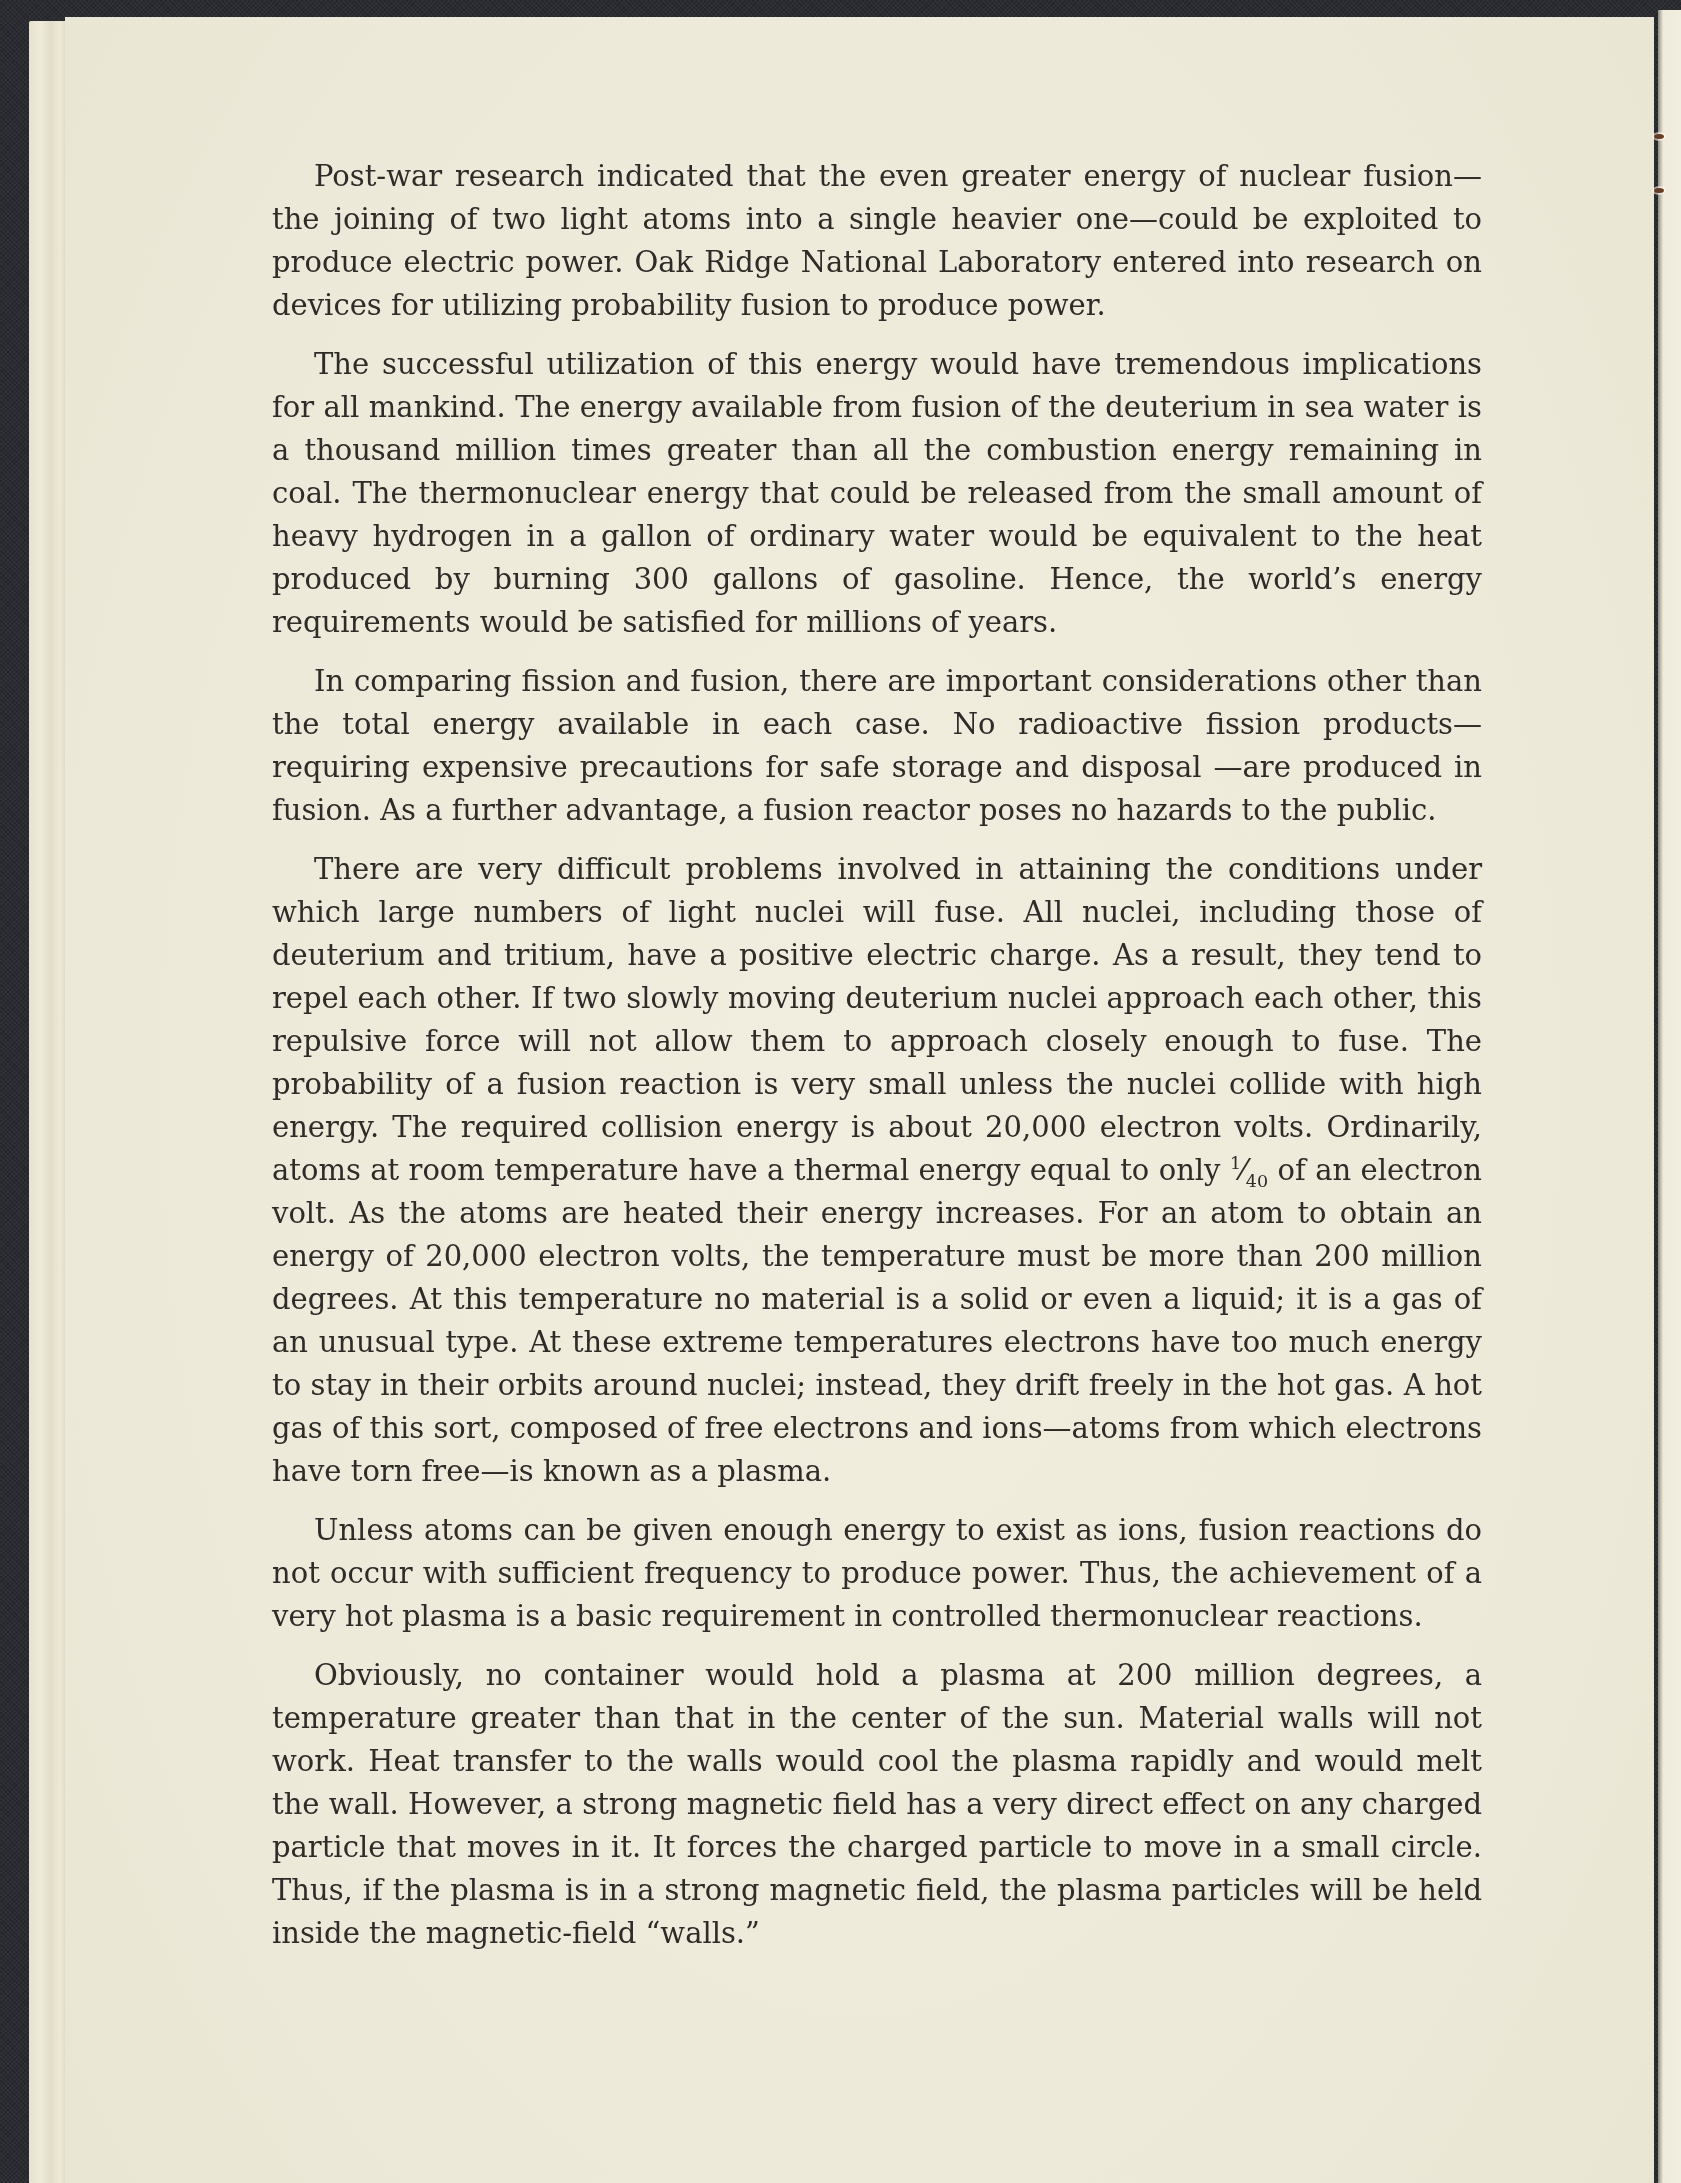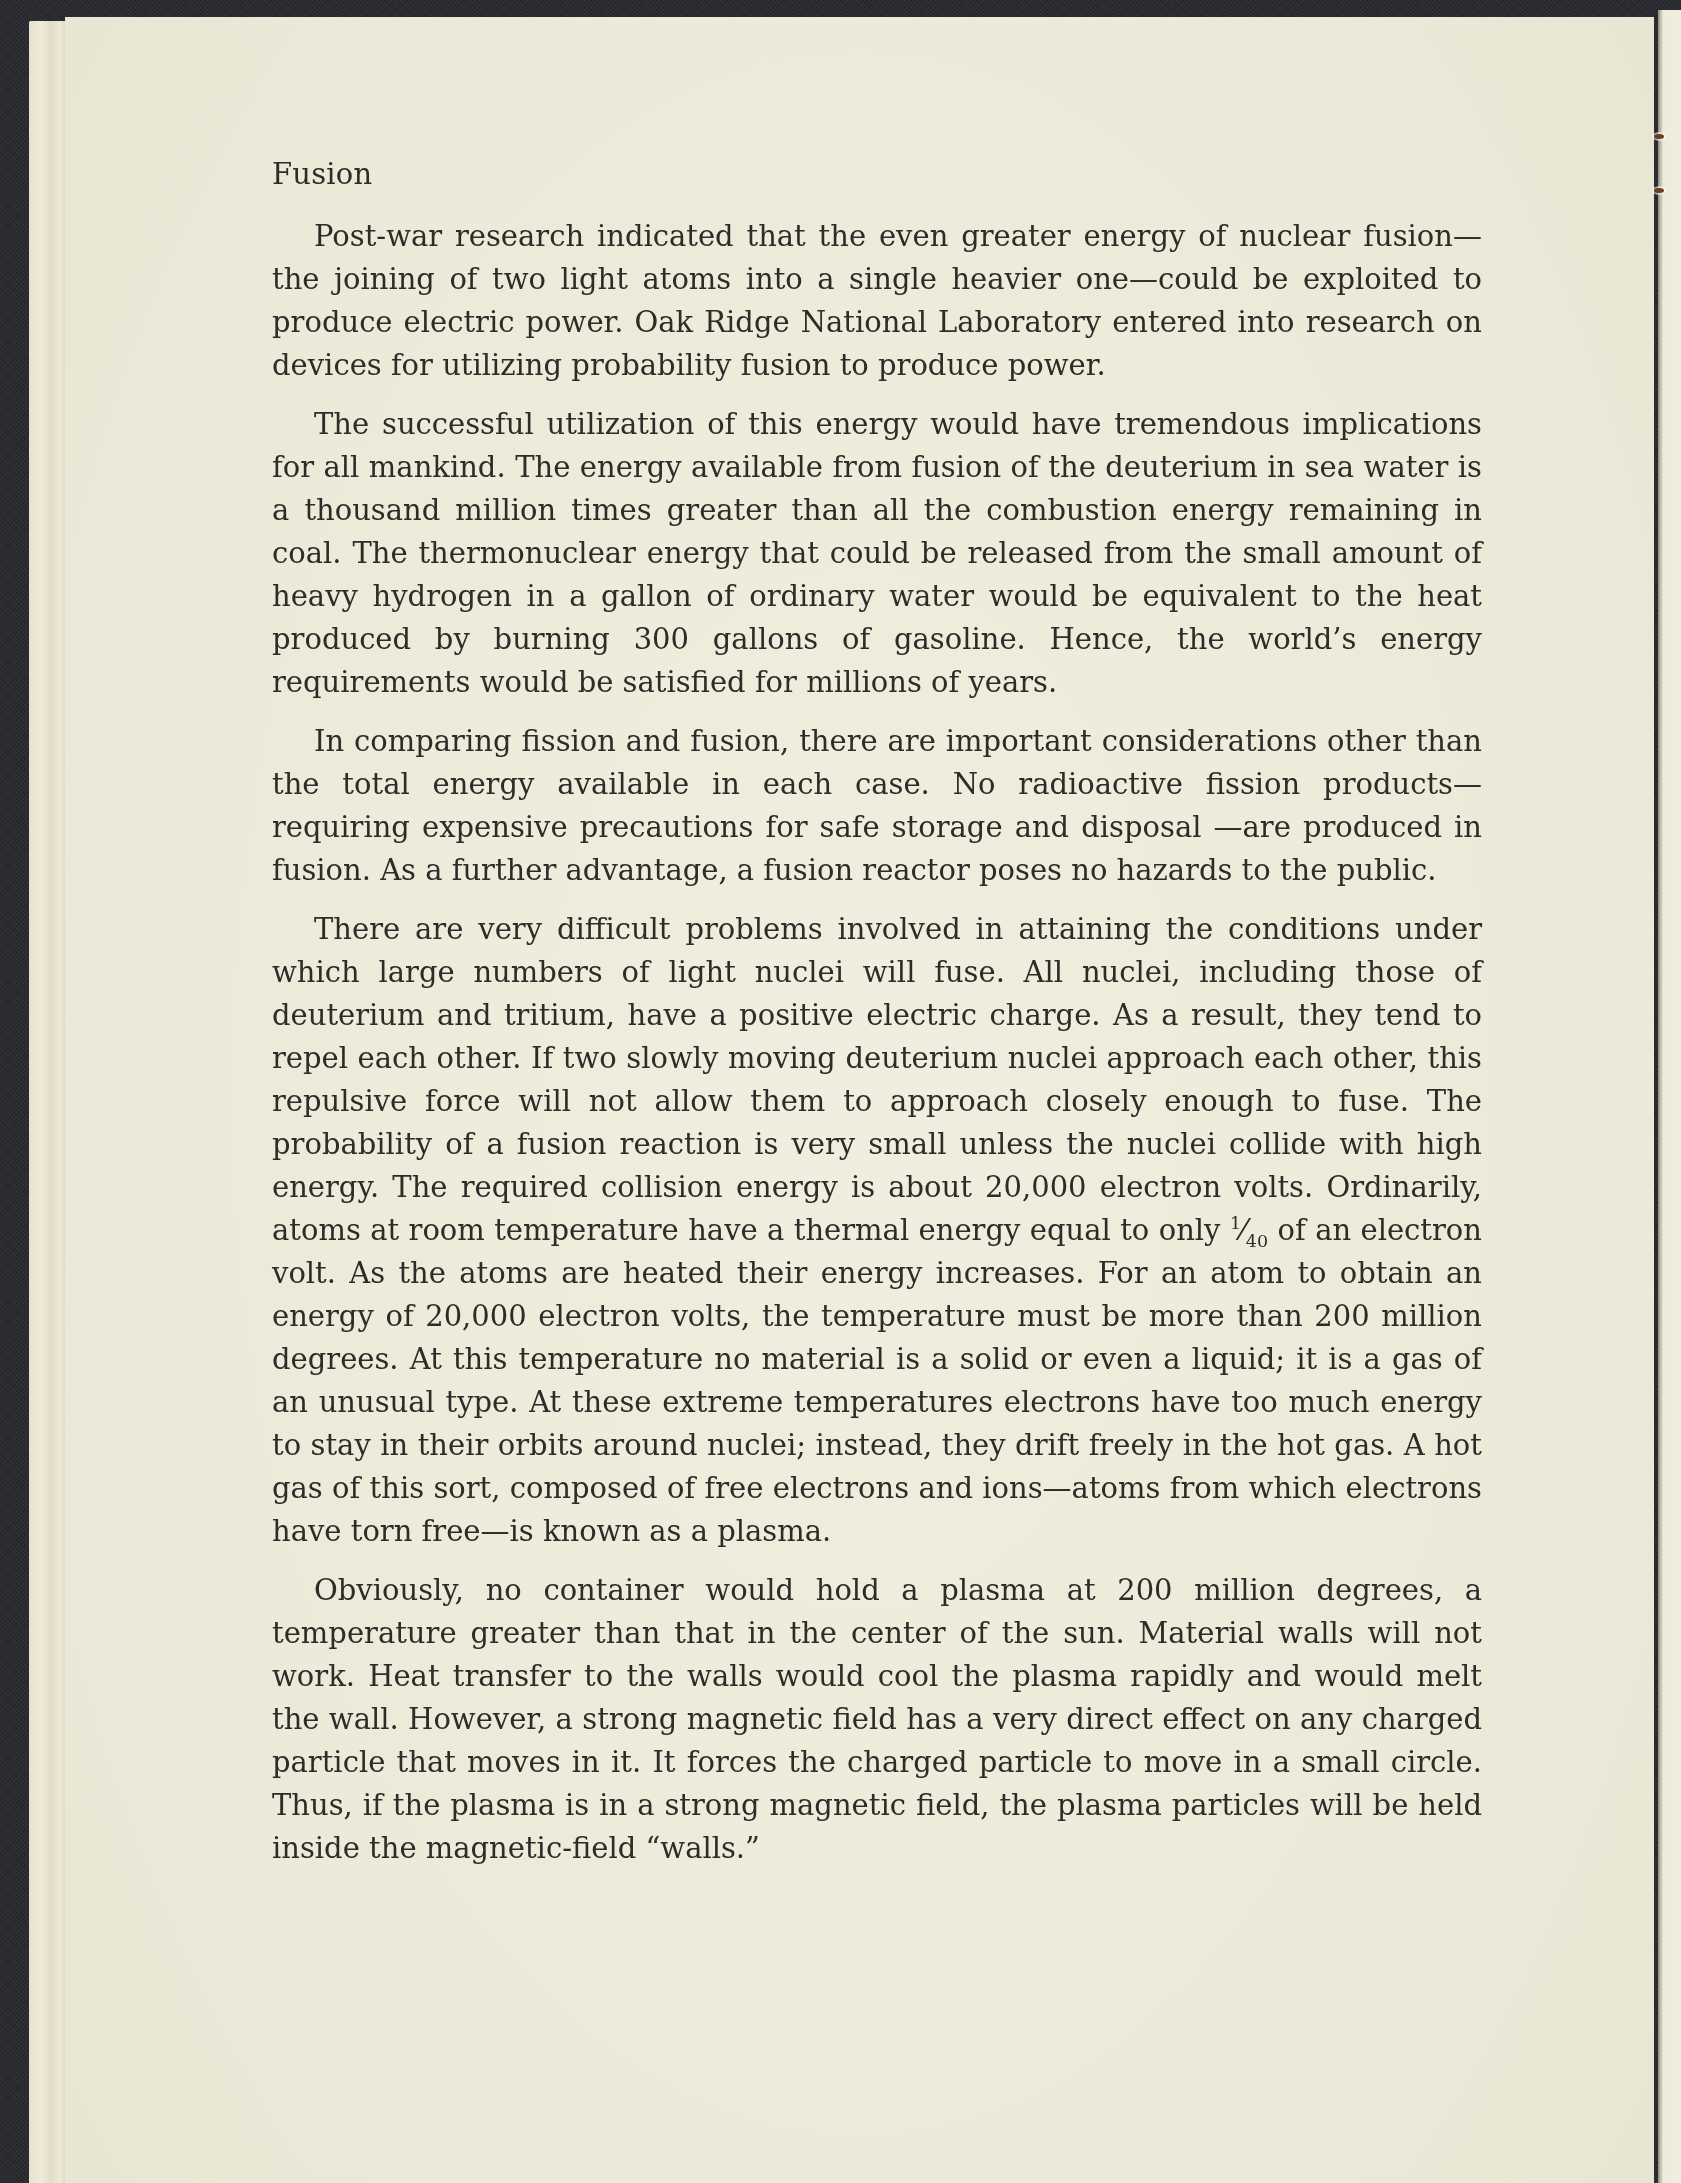--- a/index.html
+++ b/index.html
@@ -93,21 +93,21 @@
 
 <div class="backdrop"></div>
 <div class="page-stack"></div>
 
 <div class="page"></div>
 <div class="spine-fold"></div>
 <div class="staple" style="top:134px"></div>
 <div class="staple" style="top:188px"></div>
 
 <div class="content">
-  <h2 class="heading">Fusion</h2>
 
   <p class="para">Post-war research indicated that the even greater energy of nuclear fusion—the joining of two light atoms into a single heavier one—could be exploited to produce electric power. Oak Ridge National Laboratory entered into research on devices for utilizing probability fusion to pro­duce power.</p>
   <p class="para">The successful utilization of this energy would have tremendous im­plications for all mankind. The energy available from fusion of the deuterium in sea water is a thousand million times greater than all the combustion energy remaining in coal. The thermonuclear energy that could be released from the small amount of heavy hydrogen in a gallon of ordinary water would be equivalent to the heat produced by burning 300 gallons of gasoline. Hence, the world’s energy requirements would be satisfied for millions of years.</p>
   <p class="para">In comparing fission and fusion, there are important considerations other than the total energy available in each case. No radioactive fis­sion products—requiring expensive precautions for safe storage and disposal —are produced in fusion. As a further advantage, a fusion re­actor poses no hazards to the public.</p>
   <p class="para"><span>There are very difficult problems involved in attaining the conditions under which large numbers of light nuclei will fuse. All nuclei, including those of deuterium and tritium, have a positive electric charge. As a result, they tend to repel each other. If two slowly moving deuterium nuclei approach each other, this repulsive force will not allow them to approach closely enough to fuse. The probability of a fusion reaction is very small unless the nuclei collide with high energy. The required collision energy is about 20,000 electron volts. Ordinarily, atoms at room temperature have a thermal energy equal to only </span><span class="frac"><sup>1</sup>⁄<sub>40</sub></span><span> of an elec­tron volt. As the atoms are heated their energy increases. For an atom to obtain an energy of 20,000 electron volts, the temperature must be more than 200 million degrees. At this temperature no material is a solid or even a liquid; it is a gas of an unusual type. At these extreme temperatures electrons have too much energy to stay in their orbits around nuclei; instead, they drift freely in the hot gas. A hot gas of this sort, composed of free electrons and ions—atoms from which electrons have torn free—is known as a plasma.</span></p>
+  <p class="para">Unless atoms can be given enough energy to exist as ions, fusion re­actions do not occur with sufficient frequency to produce power. Thus, the achievement of a very hot plasma is a basic requirement in con­trolled thermonuclear reactions.</p>
   <p class="para">Obviously, no container would hold a plasma at 200 million degrees, a temperature greater than that in the center of the sun. Material walls will not work. Heat transfer to the walls would cool the plasma rapidly and would melt the wall. However, a strong magnetic field has a very direct effect on any charged particle that moves in it. It forces the charged particle to move in a small circle. Thus, if the plasma is in a strong magnetic field, the plasma particles will be held inside the magnetic-field “walls.”</p>
 </div>
 
 
 </body></html>

